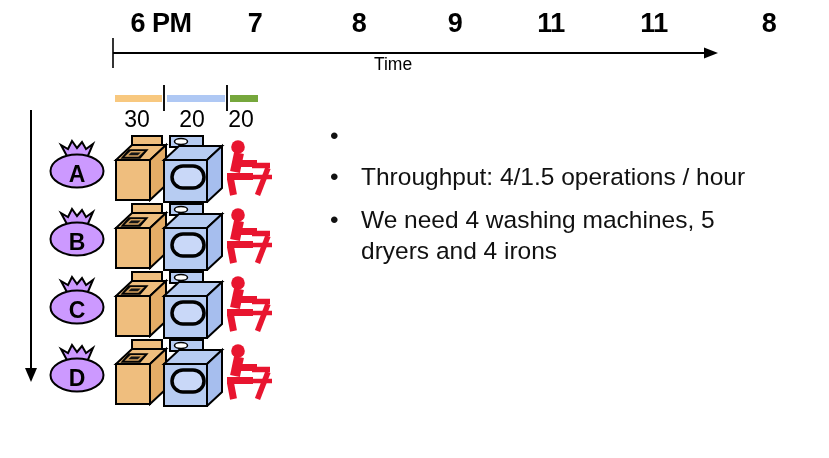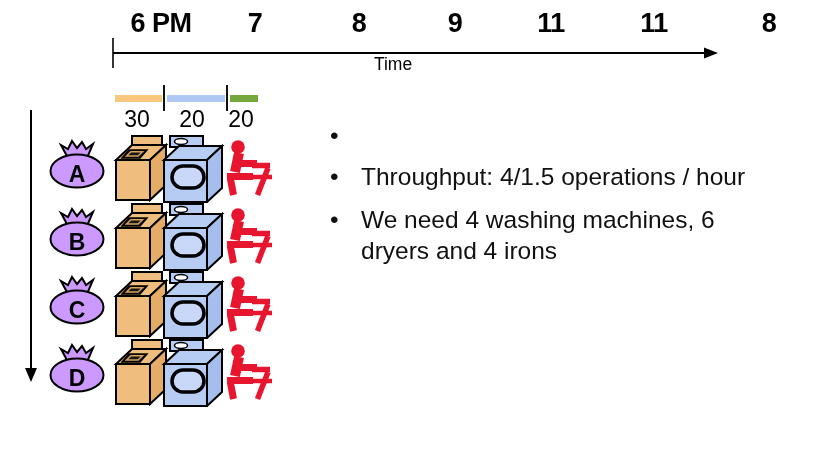--- a/index.html
+++ b/index.html
@@ -232,16 +232,16 @@
 
   <div class="bullet" style="top:120px">
     <span class="dot">•</span>
   </div>
   <div class="bullet" style="top:161px">
     <span class="dot">•</span>
     <span class="btxt">Throughput: 4/1.5 operations / hour</span>
   </div>
   <div class="bullet" style="top:204px">
     <span class="dot">•</span>
-    <span class="btxt">We need 4 washing machines, 6 dryers and 4 irons</span>
+    <span class="btxt">We need 4 washing machines, 5 dryers and 4 irons</span>
   </div>
 
 </div>
 
 </body></html>

